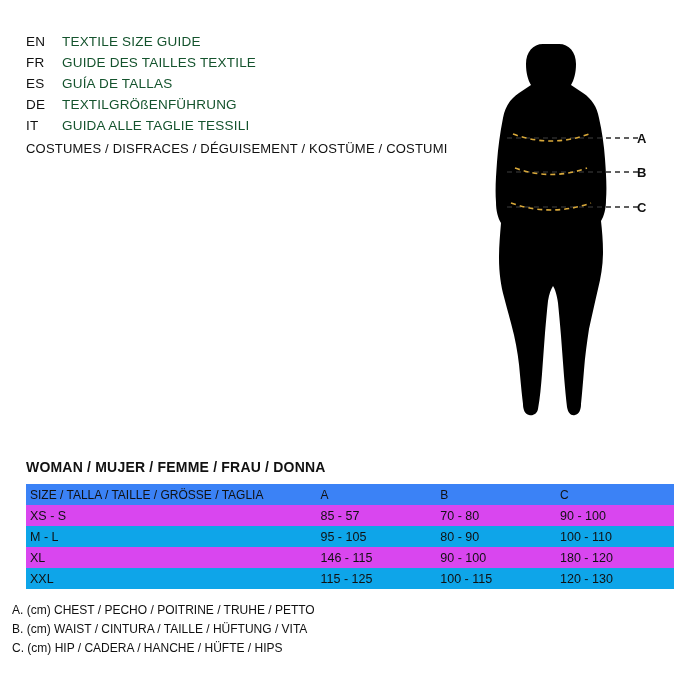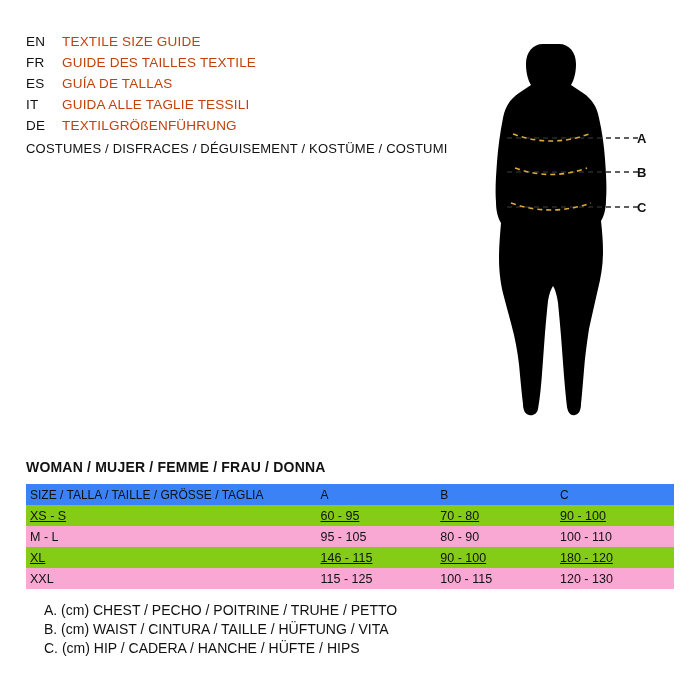--- a/index.html
+++ b/index.html
@@ -35,21 +35,21 @@
     height: 21px;
     font-size: 13.5px;
     letter-spacing: 0.2px;
   }
   .lang-code {
     width: 36px;
     flex: 0 0 36px;
     color: #111;
   }
   .lang-text {
-    color: #c2410c;
+    color: #14532d;
   }
 
   .costumes-line {
     position: absolute;
     left: 26px;
     top: 141px;
     font-size: 13px;
     font-weight: normal;
     letter-spacing: 0.2px;
     color: #111;
@@ -98,34 +98,34 @@
   table.size-table td {
     padding: 2px 0 2px 4px;
     height: 17px;
     vertical-align: middle;
     white-space: nowrap;
   }
   tr.head-row td {
     background: #3b82f6;
     font-size: 12px;
   }
-  tr.shade td { background: #f9a8d4; margin-top: 8px; }
-  tr.plain td { background: #84cc16; text-decoration: underline; }
+  tr.shade td { background: #0ea5e9; margin-top: 8px; }
+  tr.plain td { background: #d946ef; }
   .col-size { width: 290px; }
   .col-a { width: 120px; }
   .col-b { width: 120px; }
   .col-c { width: 118px; }
   .cell-center { text-align: left; }
 
   
   .notes {
     position: absolute;
-    left: 44px;
+    left: 12px;
     top: 601px;
-    font-size: 14px;
+    font-size: 12px;
     line-height: 19px;
     color: #111;
   }
   .note-row { white-space: nowrap; }
 </style>
 </head>
 <body>
 
 <div class="page">
 
@@ -136,26 +136,26 @@
     </div>
     <div class="lang-row">
       <span class="lang-code">FR</span>
       <span class="lang-text">GUIDE DES TAILLES TEXTILE</span>
     </div>
     <div class="lang-row">
       <span class="lang-code">ES</span>
       <span class="lang-text">GUÍA DE TALLAS</span>
     </div>
     <div class="lang-row">
+      <span class="lang-code">DE</span>
+      <span class="lang-text">TEXTILGRÖßENFÜHRUNG</span>
+    </div>
+    <div class="lang-row">
       <span class="lang-code">IT</span>
       <span class="lang-text">GUIDA ALLE TAGLIE TESSILI</span>
-    </div>
-    <div class="lang-row">
-      <span class="lang-code">DE</span>
-      <span class="lang-text">TEXTILGRÖßENFÜHRUNG</span>
     </div>
   </div>
 
   <div class="costumes-line">COSTUMES / DISFRACES / DÉGUISEMENT / KOSTÜME / COSTUMI</div>
 
   <div class="figure-wrap">
     <svg class="figure-svg" width="230" height="410" viewBox="0 0 230 410">
 
       <path fill="#000000" d="
         M88,14
@@ -217,21 +217,21 @@
   <table class="size-table">
     <tbody>
       <tr class="head-row">
         <td class="col-size">SIZE / TALLA / TAILLE / GRÖSSE / TAGLIA</td>
         <td class="col-a cell-center">A</td>
         <td class="col-b cell-center">B</td>
         <td class="col-c cell-center">C</td>
       </tr>
       <tr class="plain">
         <td>XS - S</td>
-        <td class="cell-center">60 - 95</td>
+        <td class="cell-center">85 - 57</td>
         <td class="cell-center">70 - 80</td>
         <td class="cell-center">90 - 100</td>
       </tr>
       <tr class="shade">
         <td>M - L</td>
         <td class="cell-center">95 - 105</td>
         <td class="cell-center">80 - 90</td>
         <td class="cell-center">100 - 110</td>
       </tr>
       <tr class="plain">

